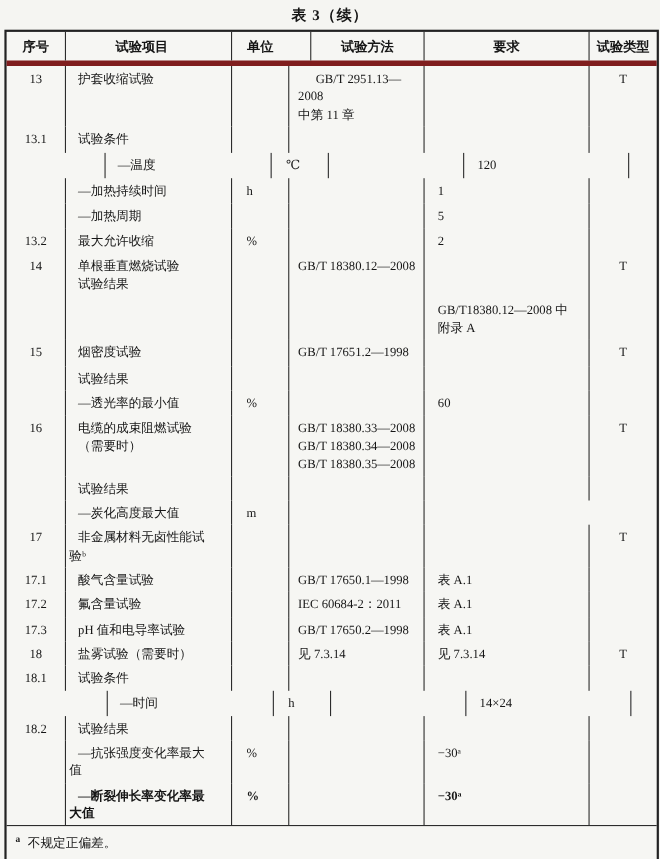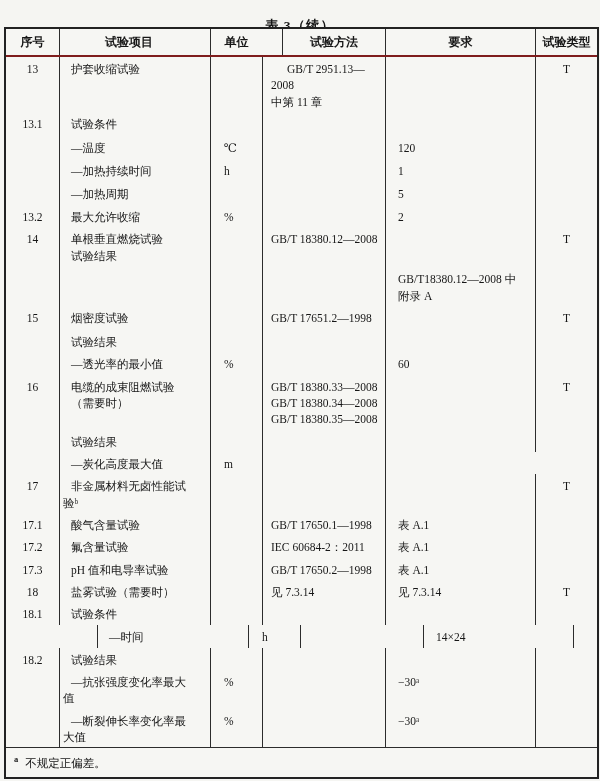--- a/index.html
+++ b/index.html
@@ -10,21 +10,21 @@
     font-family:"Liberation Serif","DejaVu Serif",serif;
     font-size:11.5px;
     line-height:1.42;
     overflow:hidden;
   }
   .page{position:relative;width:600px;height:781px;}
   .doc-title{
     text-align:center;
     font-weight:bold;
     font-size:13.5px;
-    padding-top:16px;
+    padding-top:4px;
     height:23px;
     letter-spacing:1px;
     border-radius:11px;
   }
   .table{
     position:absolute;
     left:4px;top:27px;
     width:591px;
     border:2px solid #222;
     background:#f6f6f3;
@@ -42,21 +42,21 @@
   }
   .cell + .cell{border-left:1px solid #2c2c2c;}
   .c-no{text-align:center;}
   .c-item{padding-left:3px;padding-right:2px;}
   .c-item .ln{text-indent:8px;}
   .c-unit{padding-left:13px;margin-left:12px;}
   .c-method{padding-left:8px;padding-right:2px;}
   .c-req{padding-left:12px;padding-right:2px;}
   .c-type{text-align:center;}
   .thead{
-    border-bottom:2px solid #7f1d1d;
+    border-bottom:5px solid #7f1d1d;
     font-weight:bold;
     font-size:12px;
   }
   .thead .cell{
     text-align:center;
     padding:5px 2px 4px 2px;
   }
   .tbody .trow:first-child .c-method .ln:first-child{text-indent:16px;}
   .footnotes{
     border-top:1px solid #2c2c2c;
@@ -123,21 +123,21 @@
           <div class="cell c-method">
             <div class="ln"></div>
           </div>
           <div class="cell c-req">
             <div class="ln"></div>
           </div>
           <div class="cell c-type">
             <div class="ln"></div>
           </div>
         </div>
-        <div class="trow" style="min-height: 23px;">
+        <div class="trow" style="min-height: 23px; padding-left: 36px;">
           <div class="cell c-no">
             <div class="ln"></div>
           </div>
           <div class="cell c-item">
             <div class="ln">—温度</div>
           </div>
           <div class="cell c-unit">
             <div class="ln">℃</div>
           </div>
           <div class="cell c-method">
@@ -545,21 +545,21 @@
           <div class="cell c-method">
             <div class="ln"></div>
           </div>
           <div class="cell c-req">
             <div class="ln">−30ᵃ</div>
           </div>
           <div class="cell c-type">
             <div class="ln"></div>
           </div>
         </div>
-        <div class="trow" style="min-height: 36px;">
+        <div class="trow" style="min-height: 36px; font-weight: bold;">
           <div class="cell c-no">
             <div class="ln"></div>
           </div>
           <div class="cell c-item">
             <div class="ln">—断裂伸长率变化率最大值</div>
           </div>
           <div class="cell c-unit">
             <div class="ln">%</div>
           </div>
           <div class="cell c-method">

